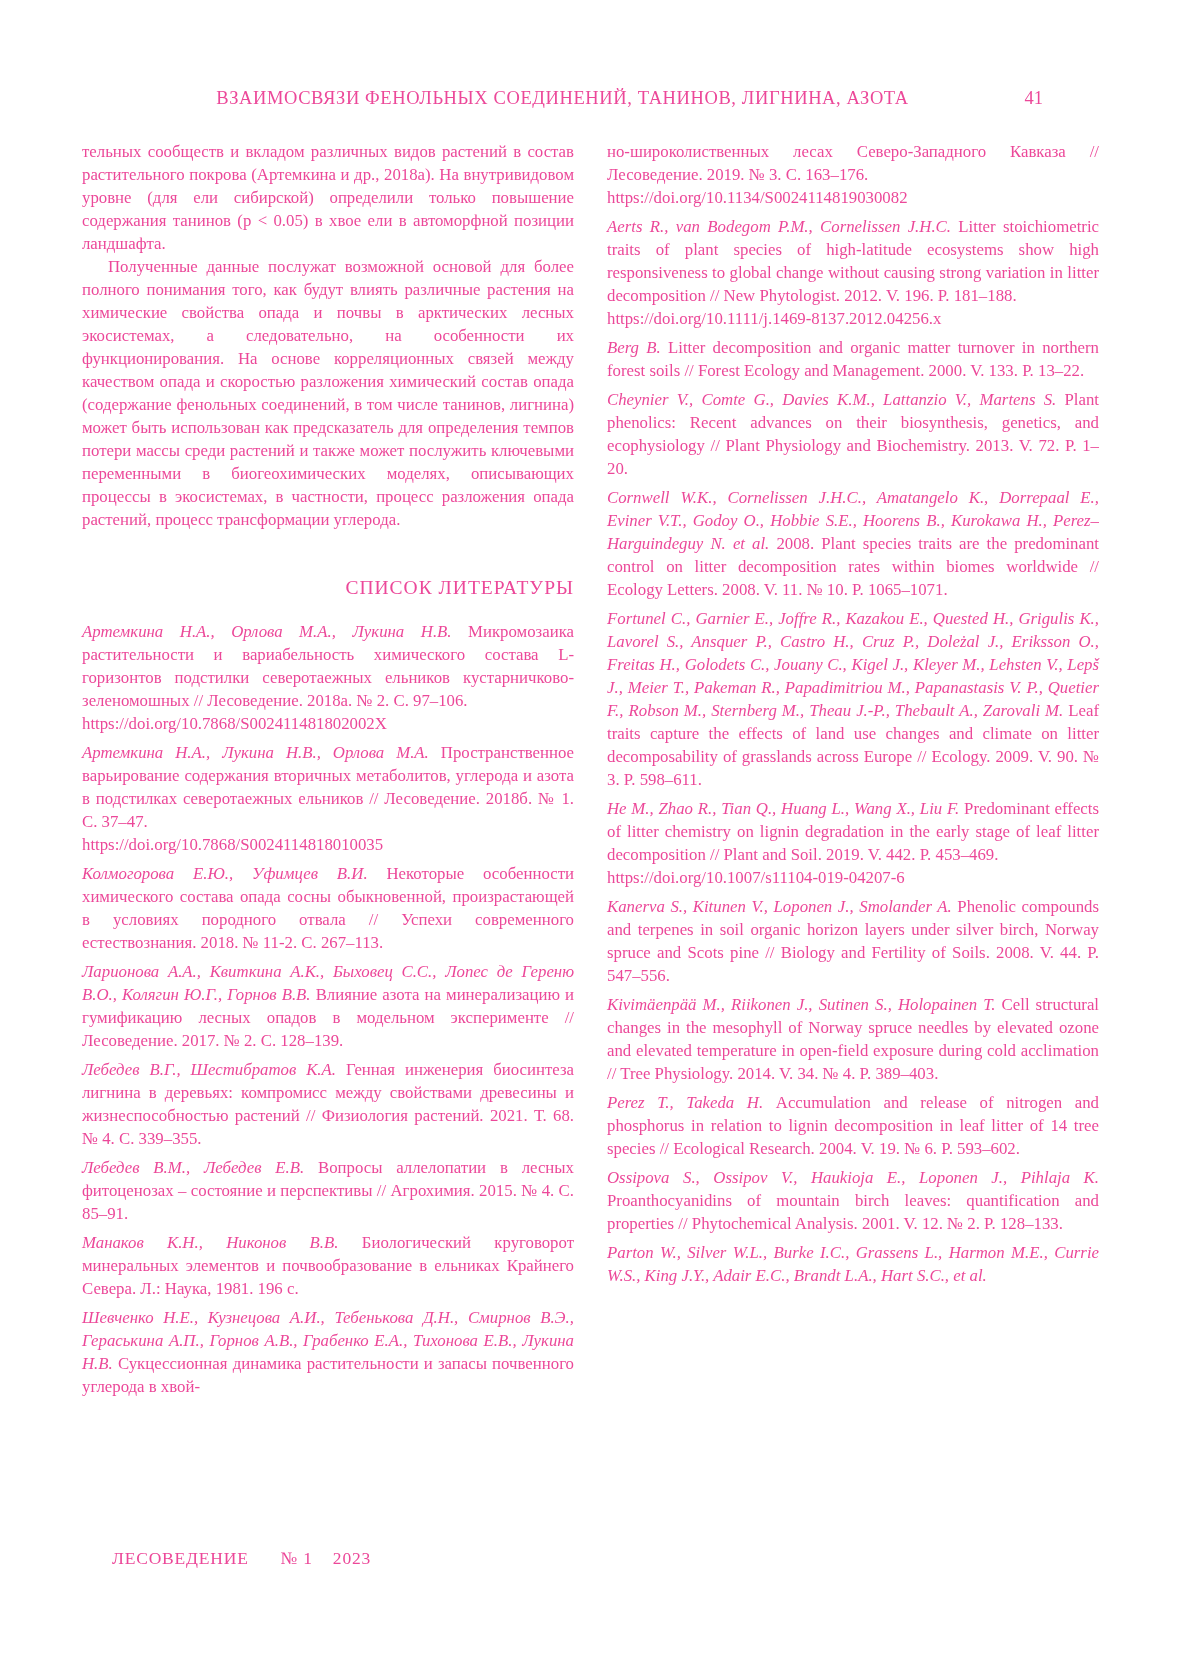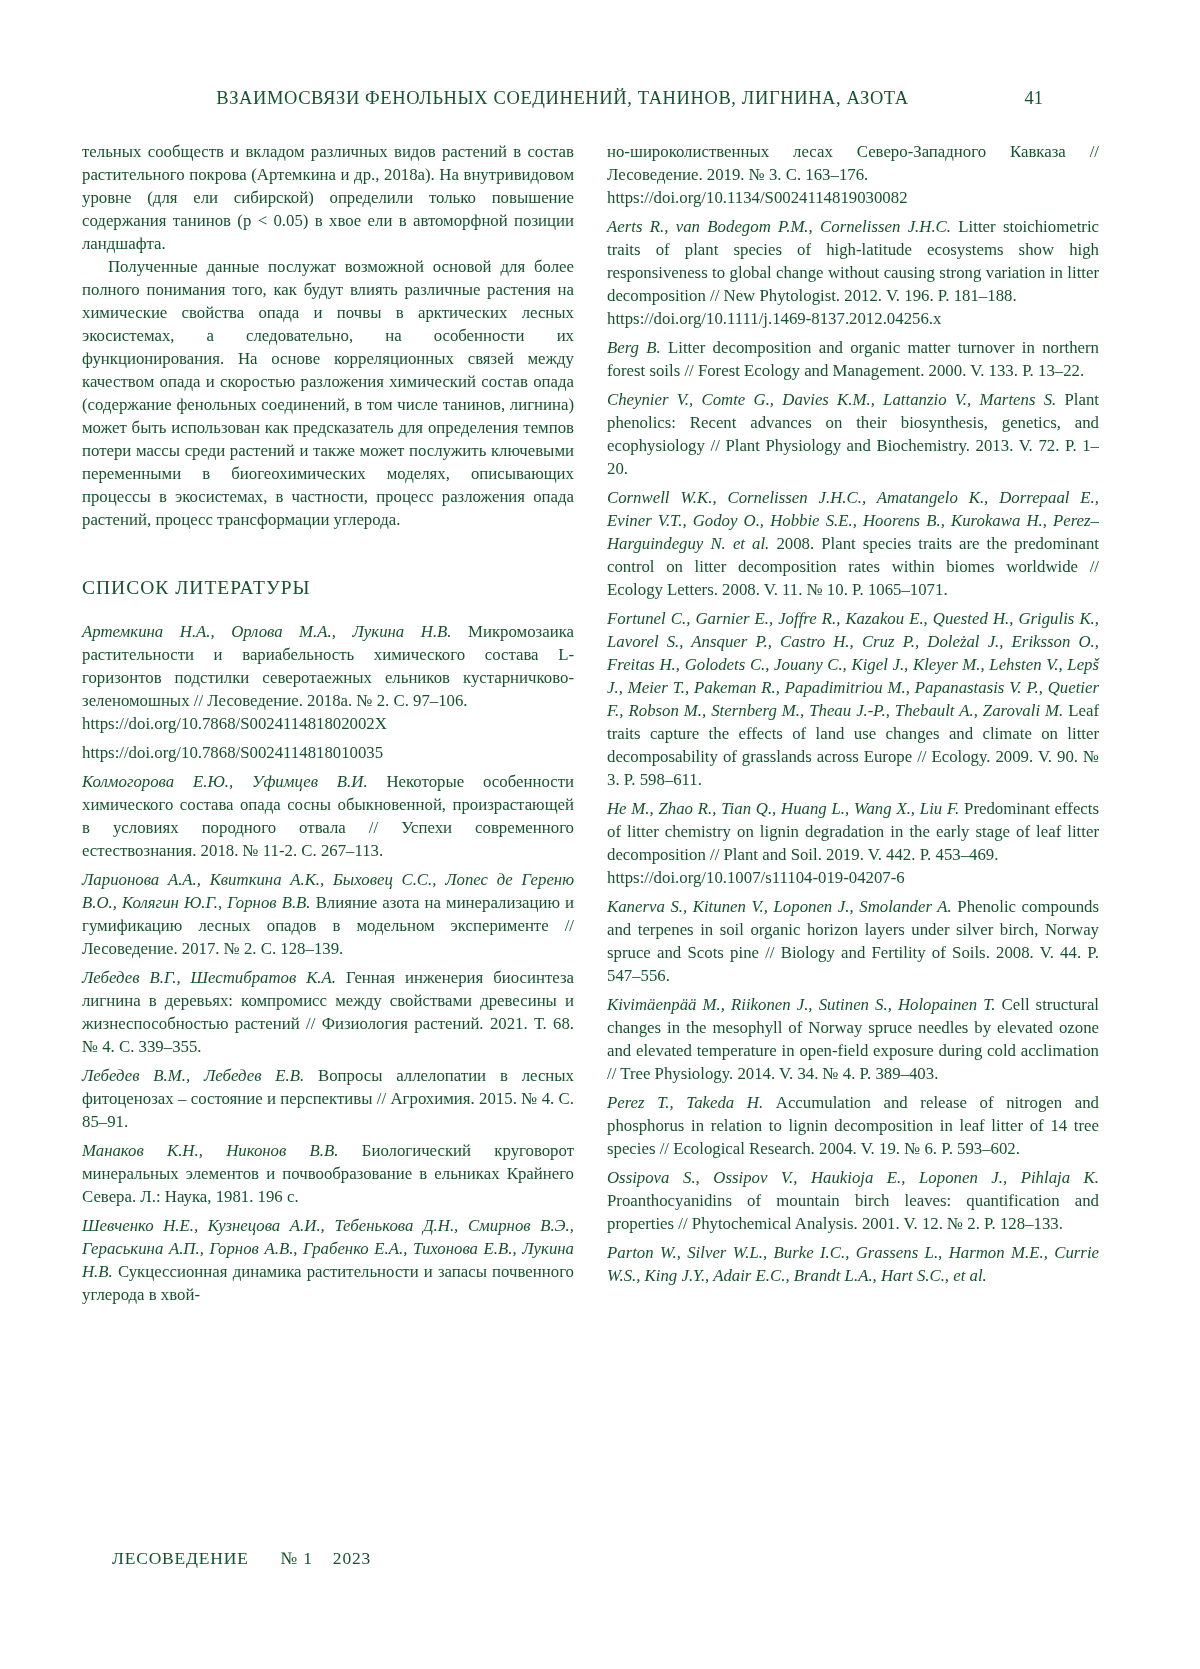--- a/index.html
+++ b/index.html
@@ -4,21 +4,21 @@
 <style>
   html, body { margin: 0; padding: 0; background: #e8e8e8; }
   .page {
     position: relative;
     width: 1200px;
     height: 1669px;
     margin: 0 auto;
     background: #ffffff;
     overflow: hidden;
     font-family: "Liberation Serif", "DejaVu Serif", serif;
-    color: #14532d;
+    color: #ec4899;
   }
   .running-header {
     position: absolute;
     left: 82px;
     top: 88px;
     width: 961px;
     text-align: center;
     font-size: 18.5px;
     letter-spacing: 0.6px;
     white-space: nowrap;
@@ -40,21 +40,21 @@
     hyphens: auto;
   }
   .col-left  { left: 82px; }
   .col-right { left: 607px; }
   .body-par { margin: 0; }
   .body-par.indent { text-indent: 26px; }
   .section-heading {
     font-weight: normal;
     font-size: 19.5px;
     letter-spacing: 1px;
-    text-align: left;
+    text-align: right;
     margin: 45px 0 21px 0;
     white-space: nowrap;
   }
   .reference { margin-top: 6px; }
   .reference:first-child { margin-top: 0; }
   .ref-text { margin: 0; }
   .ref-authors { font-style: italic; }
   .ref-doi { text-align: left; }
   .footer {
     position: absolute;
@@ -81,20 +81,21 @@
   <div class="col col-left">
     <p class="body-par">тельных сообществ и вкладом различных видов растений в состав растительного покрова (Артемкина и др., 2018а). На внутривидовом уровне (для ели сибирской) определили только повышение содержания танинов (p &lt; 0.05) в хвое ели в автоморфной позиции ландшафта.</p>
     <p class="body-par indent">Полученные данные послужат возможной основой для более полного понимания того, как будут влиять различные растения на химические свойства опада и почвы в арктических лесных экосистемах, а следовательно, на особенности их функционирования. На основе корреляционных связей между качеством опада и скоростью разложения химический состав опада (содержание фенольных соединений, в том числе танинов, лигнина) может быть использован как предсказатель для определения темпов потери массы среди растений и также может послужить ключевыми переменными в биогеохимических моделях, описывающих процессы в экосистемах, в частности, процесс разложения опада растений, процесс трансформации углерода.</p>
     <h2 class="section-heading">СПИСОК ЛИТЕРАТУРЫ</h2>
     <div id="left-refs">
         <div class="reference">
           <p class="ref-text"><span class="ref-authors">Артемкина Н.А., Орлова М.А., Лукина Н.В. </span><span>Микромозаика растительности и вариабельность химического состава L-горизонтов подстилки северотаежных ельников кустарничково-зеленомошных // Лесоведение. 2018а. № 2. С. 97–106.</span></p>
           <div class="ref-doi">https://doi.org/10.7868/S002411481802002X</div>
         </div>
         <div class="reference">
+          <p class="ref-text"><span class="ref-authors">Артемкина Н.А., Лукина Н.В., Орлова М.А. </span><span>Пространственное варьирование содержания вторичных метаболитов, углерода и азота в подстилках северотаежных ельников // Лесоведение. 2018б. № 1. С. 37–47.</span></p>
           <div class="ref-doi">https://doi.org/10.7868/S0024114818010035</div>
         </div>
         <div class="reference">
           <p class="ref-text"><span class="ref-authors">Колмогорова Е.Ю., Уфимцев В.И. </span><span>Некоторые особенности химического состава опада сосны обыкновенной, произрастающей в условиях породного отвала // Успехи современного естествознания. 2018. № 11-2. С. 267–113.</span></p>
         </div>
         <div class="reference">
           <p class="ref-text"><span class="ref-authors">Ларионова А.А., Квиткина А.К., Быховец С.С., Лопес де Гереню В.О., Колягин Ю.Г., Горнов В.В. </span><span>Влияние азота на минерализацию и гумификацию лесных опадов в модельном эксперименте // Лесоведение. 2017. № 2. С. 128–139.</span></p>
         </div>
         <div class="reference">
           <p class="ref-text"><span class="ref-authors">Лебедев В.Г., Шестибратов К.А. </span><span>Генная инженерия биосинтеза лигнина в деревьях: компромисс между свойствами древесины и жизнеспособностью растений // Физиология растений. 2021. Т. 68. № 4. С. 339–355.</span></p>

